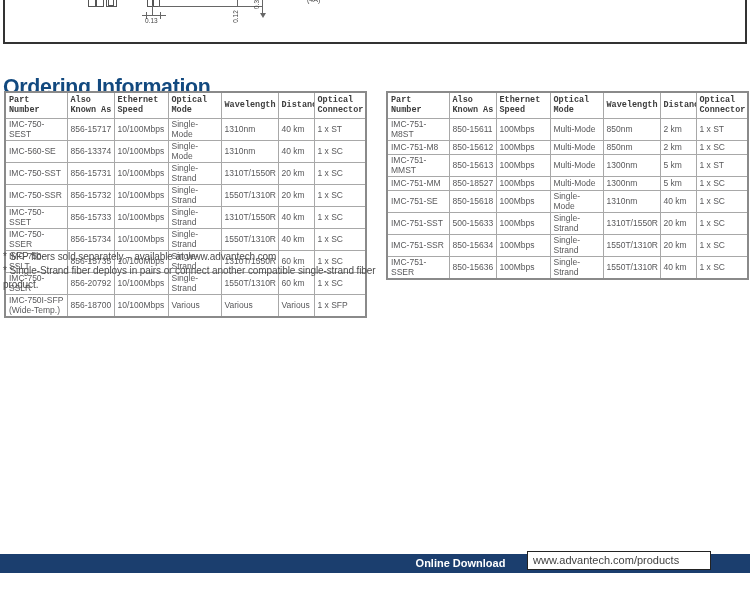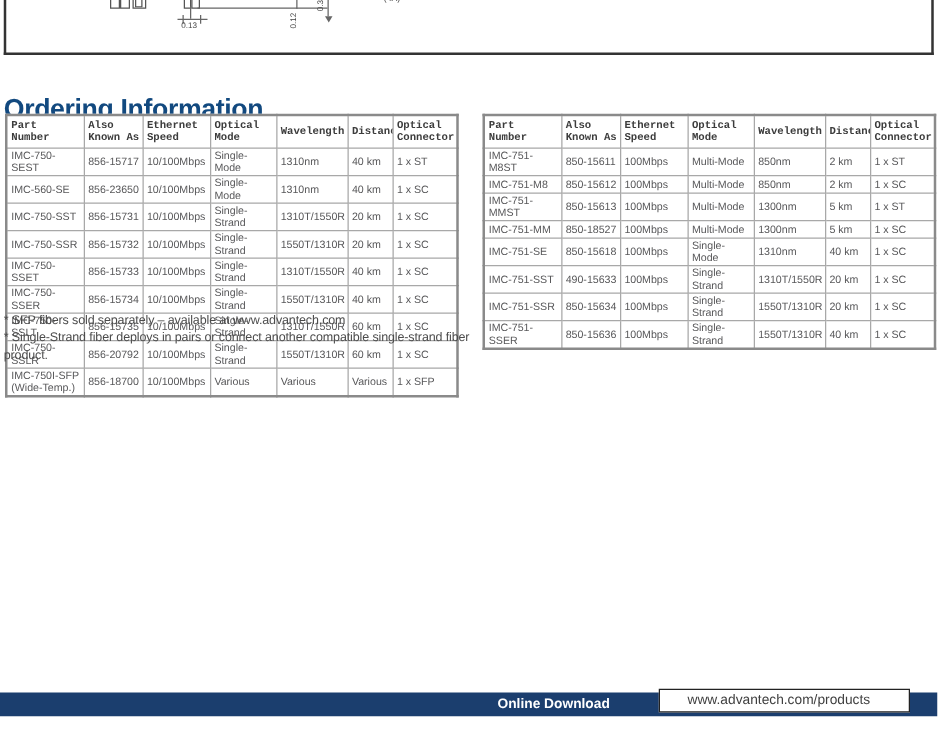--- a/index.html
+++ b/index.html
@@ -58,27 +58,27 @@
     position:absolute; left:3px; top:250px; width:374px;
     font-size:10px; line-height:14px; color:#4c4c4c; letter-spacing:-0.1px;
   }
 
   
   .footer-bar {
     position:absolute; left:0; top:554px; width:750px; height:19px;
     background:#1B3E6E;
   }
   .footer-label {
-    position:absolute; left:398px; top:557px; width:125px; text-align:left;
+    position:absolute; left:398px; top:557px; width:125px; text-align:center;
     color:#ffffff; font-weight:bold; font-size:11px; white-space:nowrap;
   }
   .footer-url {
     position:absolute; left:527px; top:551px; width:177px; height:17px;
     background:#ffffff; border:1px solid #222;
-    font-size:11px; color:#3f3f3f; line-height:17px; padding-left:22px;
+    font-size:11px; color:#3f3f3f; line-height:17px; padding-left:5px;
     white-space:nowrap; overflow:hidden;
   }
 </style>
 </head>
 <body>
 
 <div class="topbox"></div>
 <div class="diagram">
   <div class="dg dg-outline" style="left:88px; top:-4px; width:6px; height:9px;"></div>
   <div class="dg dg-outline" style="left:96px; top:-4px; width:6px; height:9px;"></div>
@@ -132,21 +132,21 @@
         <td>IMC-750-SEST</td>
         <td>856-15717</td>
         <td>10/100Mbps</td>
         <td>Single-Mode</td>
         <td>1310nm</td>
         <td>40 km</td>
         <td>1 x ST</td>
       </tr>
       <tr>
         <td>IMC-560-SE</td>
-        <td>856-23650</td>
+        <td>856-13374</td>
         <td>10/100Mbps</td>
         <td>Single-Mode</td>
         <td>1310nm</td>
         <td>40 km</td>
         <td>1 x SC</td>
       </tr>
       <tr>
         <td>IMC-750-SST</td>
         <td>856-15731</td>
         <td>10/100Mbps</td>
@@ -273,21 +273,21 @@
         <td>IMC-751-SE</td>
         <td>850-15618</td>
         <td>100Mbps</td>
         <td>Single-Mode</td>
         <td>1310nm</td>
         <td>40 km</td>
         <td>1 x SC</td>
       </tr>
       <tr>
         <td>IMC-751-SST</td>
-        <td>490-15633</td>
+        <td>500-15633</td>
         <td>100Mbps</td>
         <td>Single-Strand</td>
         <td>1310T/1550R</td>
         <td>20 km</td>
         <td>1 x SC</td>
       </tr>
       <tr>
         <td>IMC-751-SSR</td>
         <td>850-15634</td>
         <td>100Mbps</td>

